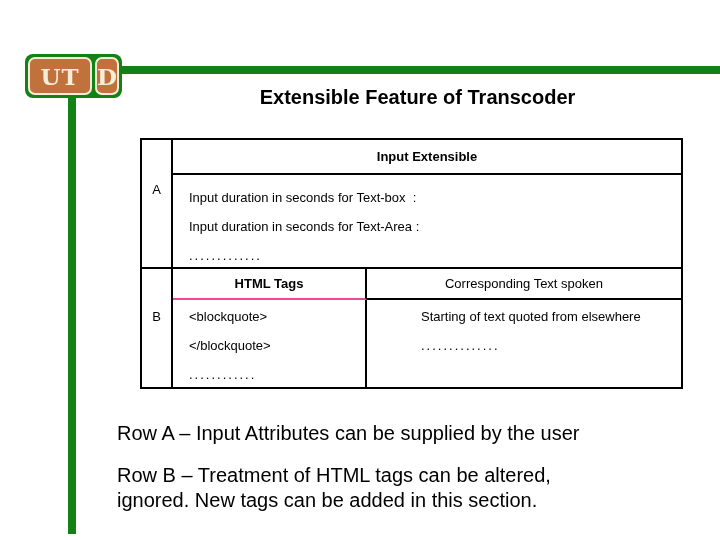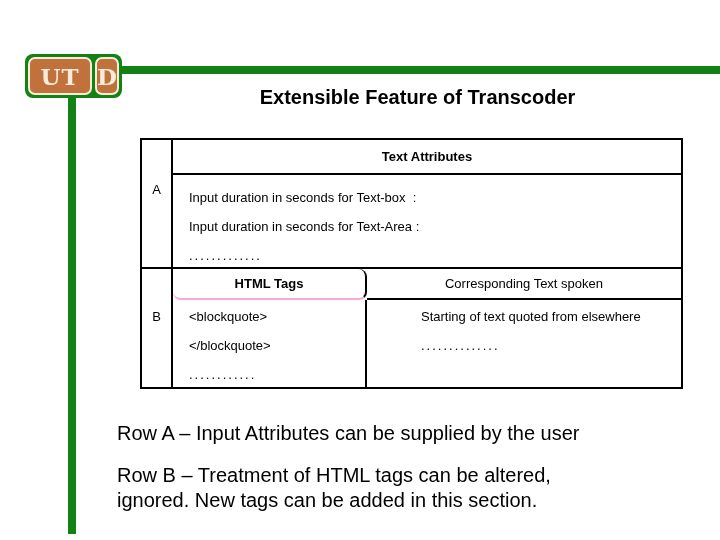--- a/index.html
+++ b/index.html
@@ -36,22 +36,22 @@
   }
   .tbl *{box-sizing:border-box;}
   .c-labelA{grid-column:1;grid-row:1/3;border-right:2px solid #000;border-bottom:2px solid #000;
             display:flex;justify-content:center;padding-top:42px;}
   .c-headerA{grid-column:2/4;grid-row:1;border-bottom:2px solid #000;
              display:flex;align-items:center;justify-content:center;font-weight:bold;}
   .c-contentA{grid-column:2/4;grid-row:2;border-bottom:2px solid #000;
               padding:8px 0 0 16px;line-height:29px;}
   .c-labelB{grid-column:1;grid-row:3/5;border-right:2px solid #000;
             display:flex;justify-content:center;padding-top:40px;}
-  .c-headerB1{grid-column:2;grid-row:3;border-right:2px solid #000;border-bottom:2px solid #f9a8d4;
-              display:flex;align-items:center;justify-content:center;font-weight:bold;border-radius:8px;}
+  .c-headerB1{grid-column:2;grid-row:3;border-right:2px solid #000;border-bottom:2px solid #ec4899;
+              display:flex;align-items:center;justify-content:center;font-weight:bold;}
   .c-headerB2{grid-column:3;grid-row:3;border-bottom:2px solid #000;
               display:flex;align-items:center;justify-content:center;font-weight:normal;}
   .c-contentB1{grid-column:2;grid-row:4;border-right:2px solid #000;padding:2px 0 0 16px;line-height:29px;}
   .c-contentB2{grid-column:3;grid-row:4;padding:2px 0 0 14px;line-height:29px;margin-left:40px;}
   .line{white-space:pre;}
   .dots{letter-spacing:2px;}
   
   .notes{position:absolute;left:117px;top:421px;width:590px;font-size:20px;}
   .note-a{line-height:24px;}
   .note-b{margin-top:18px;line-height:25px;}
@@ -64,21 +64,21 @@
 
 <div class="logo">
   <div class="tile tile-ut">UT</div>
   <div class="tile tile-d">D</div>
 </div>
 
 <div class="title">Extensible Feature of Transcoder</div>
 
 <div class="tbl">
   <div class="c-labelA">A</div>
-  <div class="c-headerA">Text Attributes</div>
+  <div class="c-headerA">Input Extensible</div>
   <div class="c-contentA">
     <div class="line">Input duration in seconds for Text-box  :</div>
     <div class="line">Input duration in seconds for Text-Area :</div>
     <div class="line dots">.............</div>
   </div>
 
   <div class="c-labelB">B</div>
   <div class="c-headerB1">HTML Tags</div>
   <div class="c-headerB2">Corresponding Text spoken</div>
   <div class="c-contentB1">

